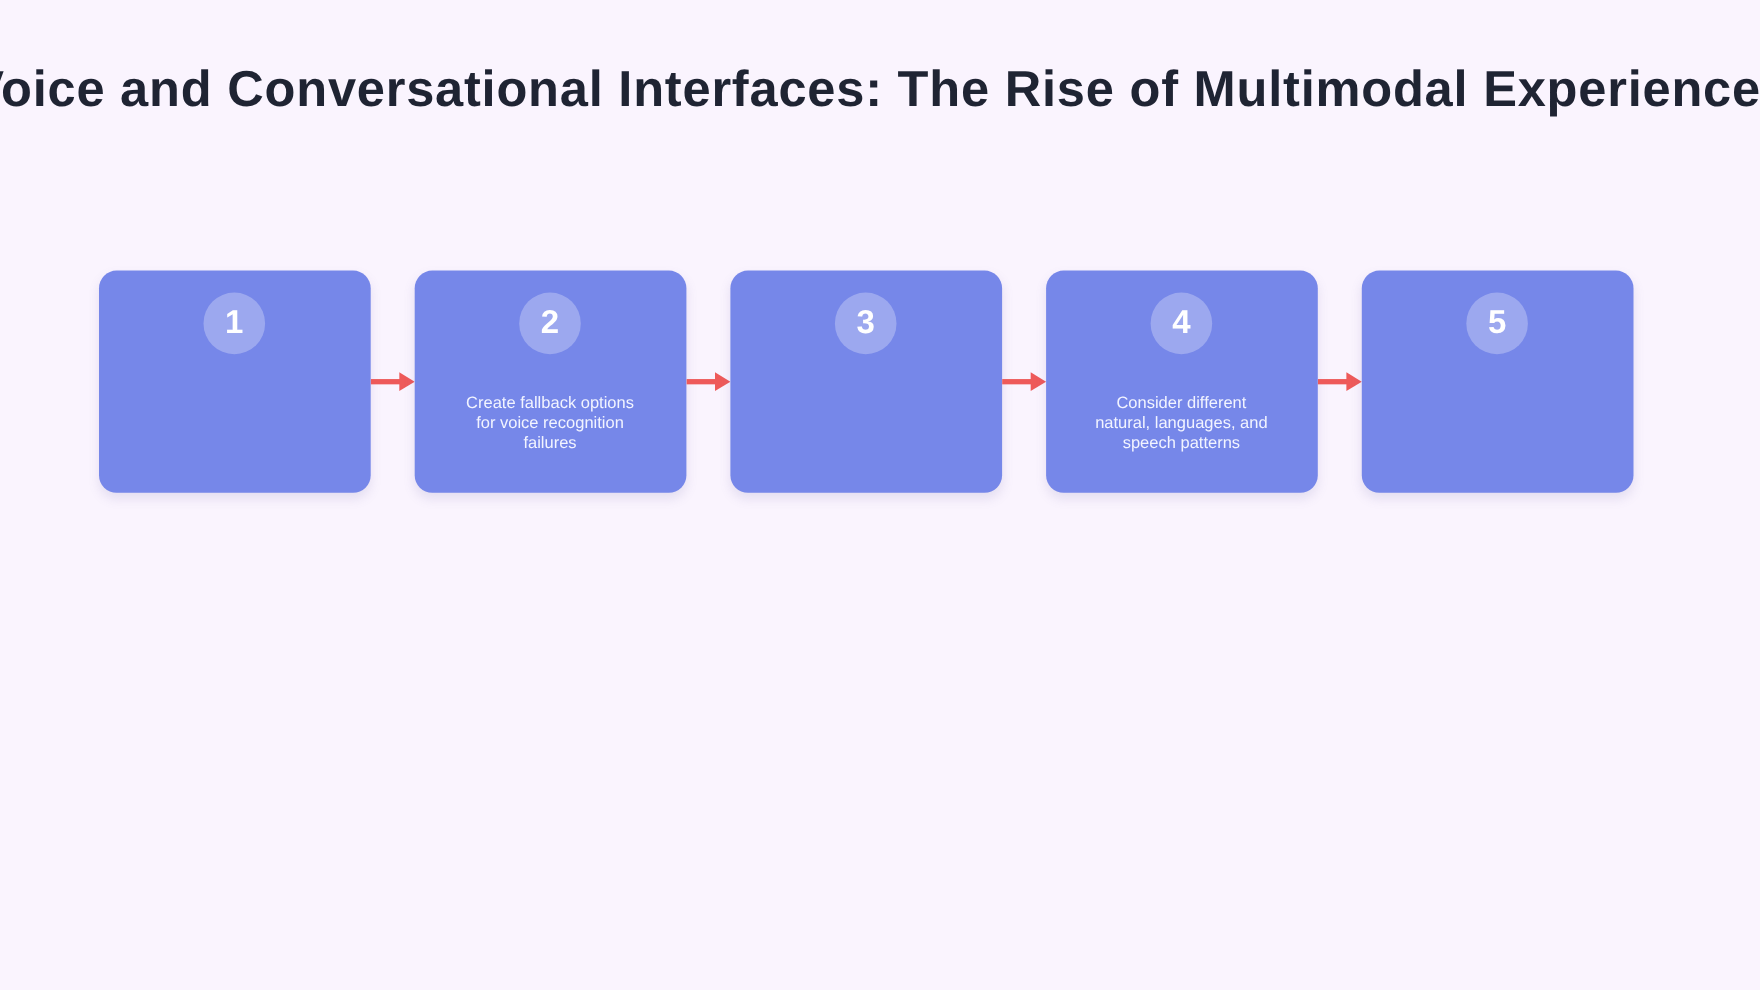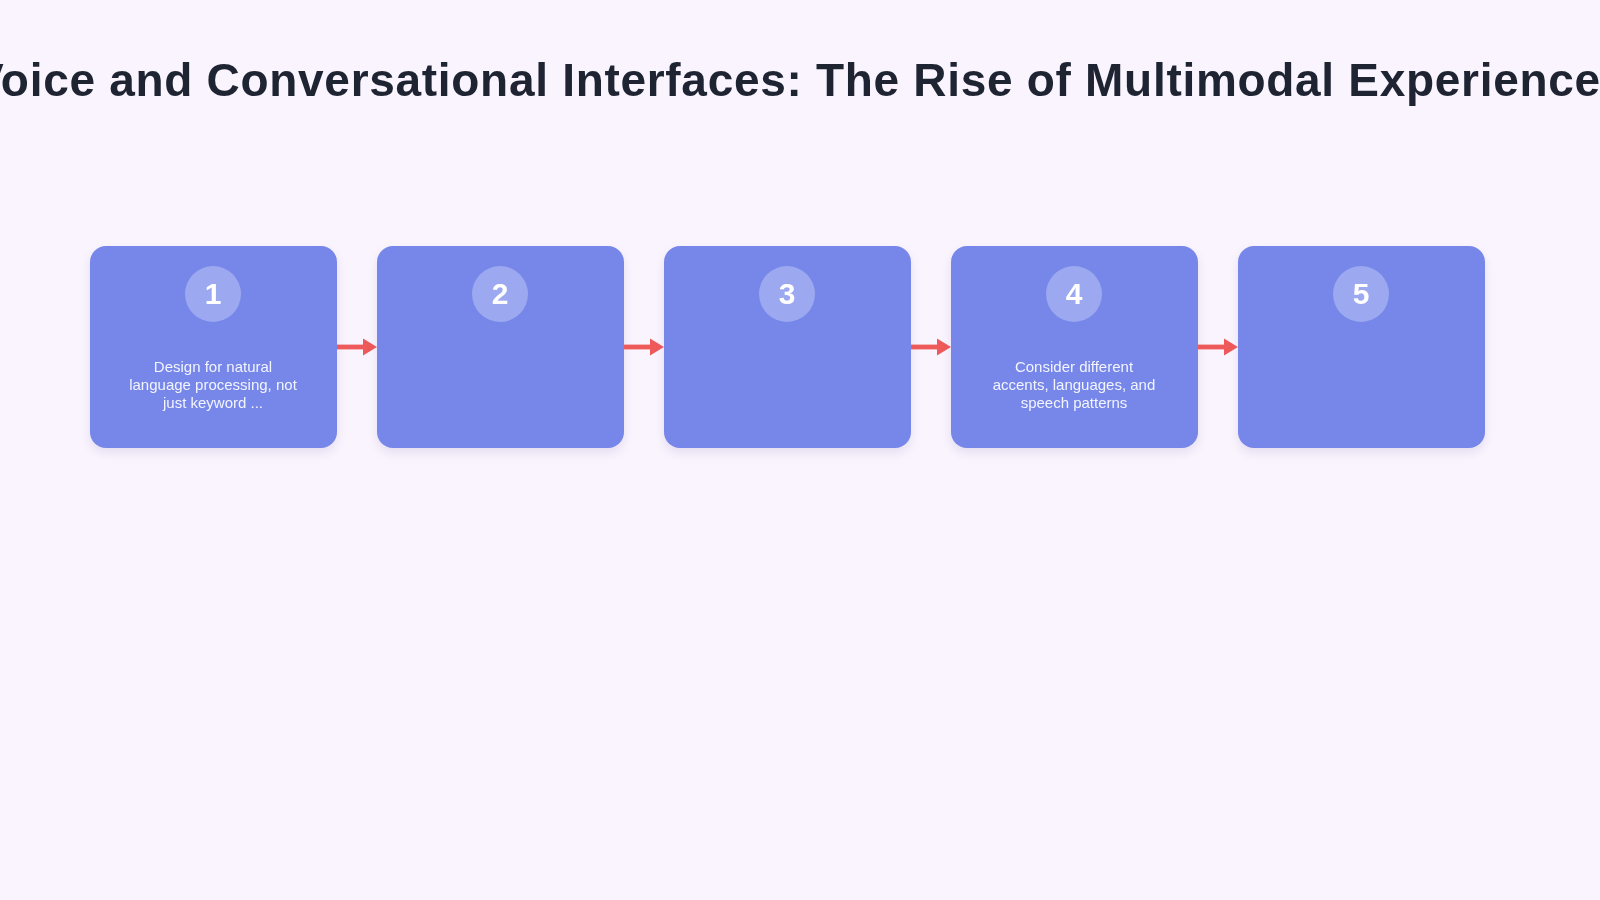--- a/index.html
+++ b/index.html
@@ -104,37 +104,37 @@
 <body>
 
 <div class="page">
   <h1 class="page-title">Voice and Conversational Interfaces: The Rise of Multimodal Experiences</h1>
 
   <div class="steps-row" id="steps-row">
   <div class="step-card">
     <div class="step-badge">
       <span class="num">1</span>
     </div>
-    <div class="step-body">
-      <div class="step-text">Design for natural
-language processing, not
-just keyword ...</div>
-    </div>
   </div>
 
   <div class="arrow-cell">
     <svg width="40" height="20" viewBox="0 0 40 20" aria-hidden="true">
       <rect x="0" y="7.6" width="28" height="4.8" fill="currentColor"></rect>
       <polygon points="26,1.5 40,10 26,18.5" fill="currentColor"></polygon>
     </svg>
   </div>
 
   <div class="step-card">
     <div class="step-badge">
       <span class="num">2</span>
+    </div>
+    <div class="step-body">
+      <div class="step-text">Create fallback options
+for voice recognition
+failures</div>
     </div>
   </div>
 
   <div class="arrow-cell">
     <svg width="40" height="20" viewBox="0 0 40 20" aria-hidden="true">
       <rect x="0" y="7.6" width="28" height="4.8" fill="currentColor"></rect>
       <polygon points="26,1.5 40,10 26,18.5" fill="currentColor"></polygon>
     </svg>
   </div>
 
@@ -150,21 +150,21 @@
       <polygon points="26,1.5 40,10 26,18.5" fill="currentColor"></polygon>
     </svg>
   </div>
 
   <div class="step-card">
     <div class="step-badge">
       <span class="num">4</span>
     </div>
     <div class="step-body">
       <div class="step-text">Consider different
-accents, languages, and
+natural, languages, and
 speech patterns</div>
     </div>
   </div>
 
   <div class="arrow-cell">
     <svg width="40" height="20" viewBox="0 0 40 20" aria-hidden="true">
       <rect x="0" y="7.6" width="28" height="4.8" fill="currentColor"></rect>
       <polygon points="26,1.5 40,10 26,18.5" fill="currentColor"></polygon>
     </svg>
   </div>

